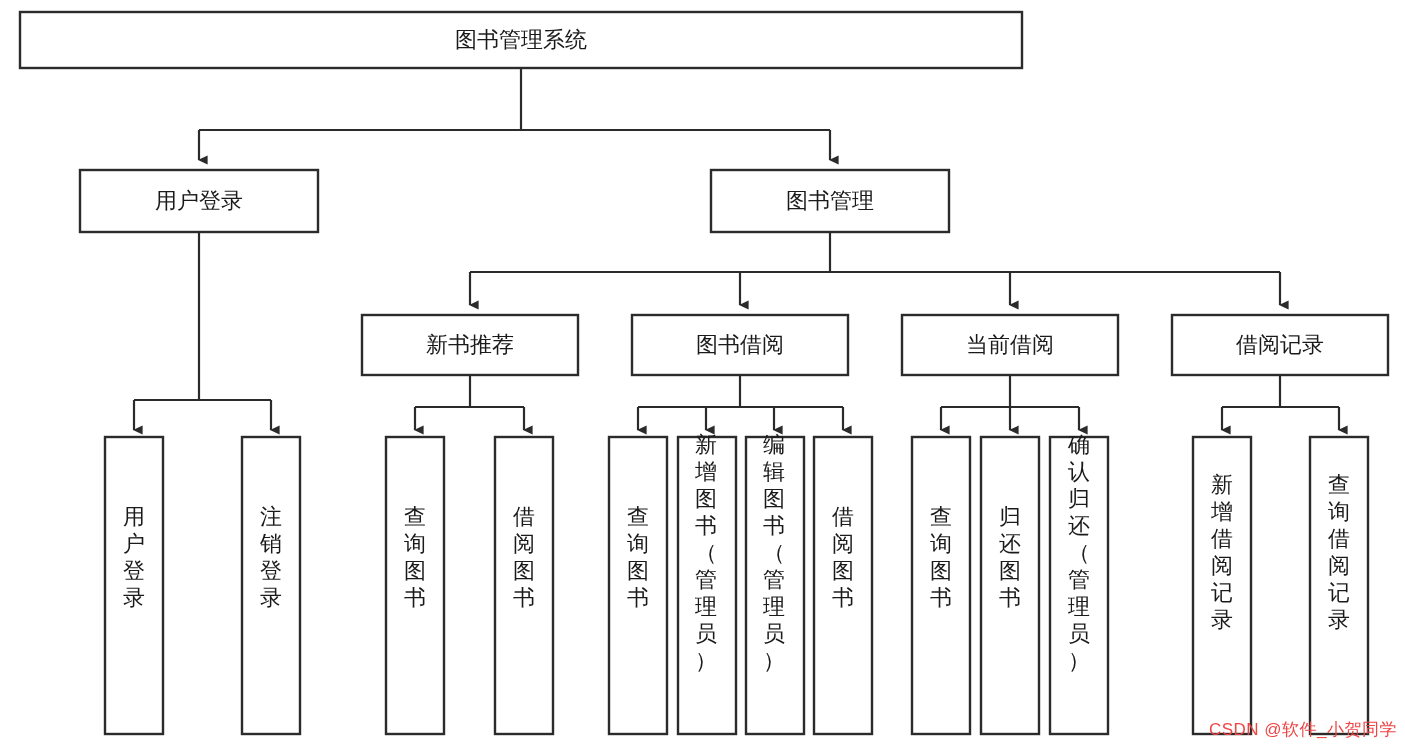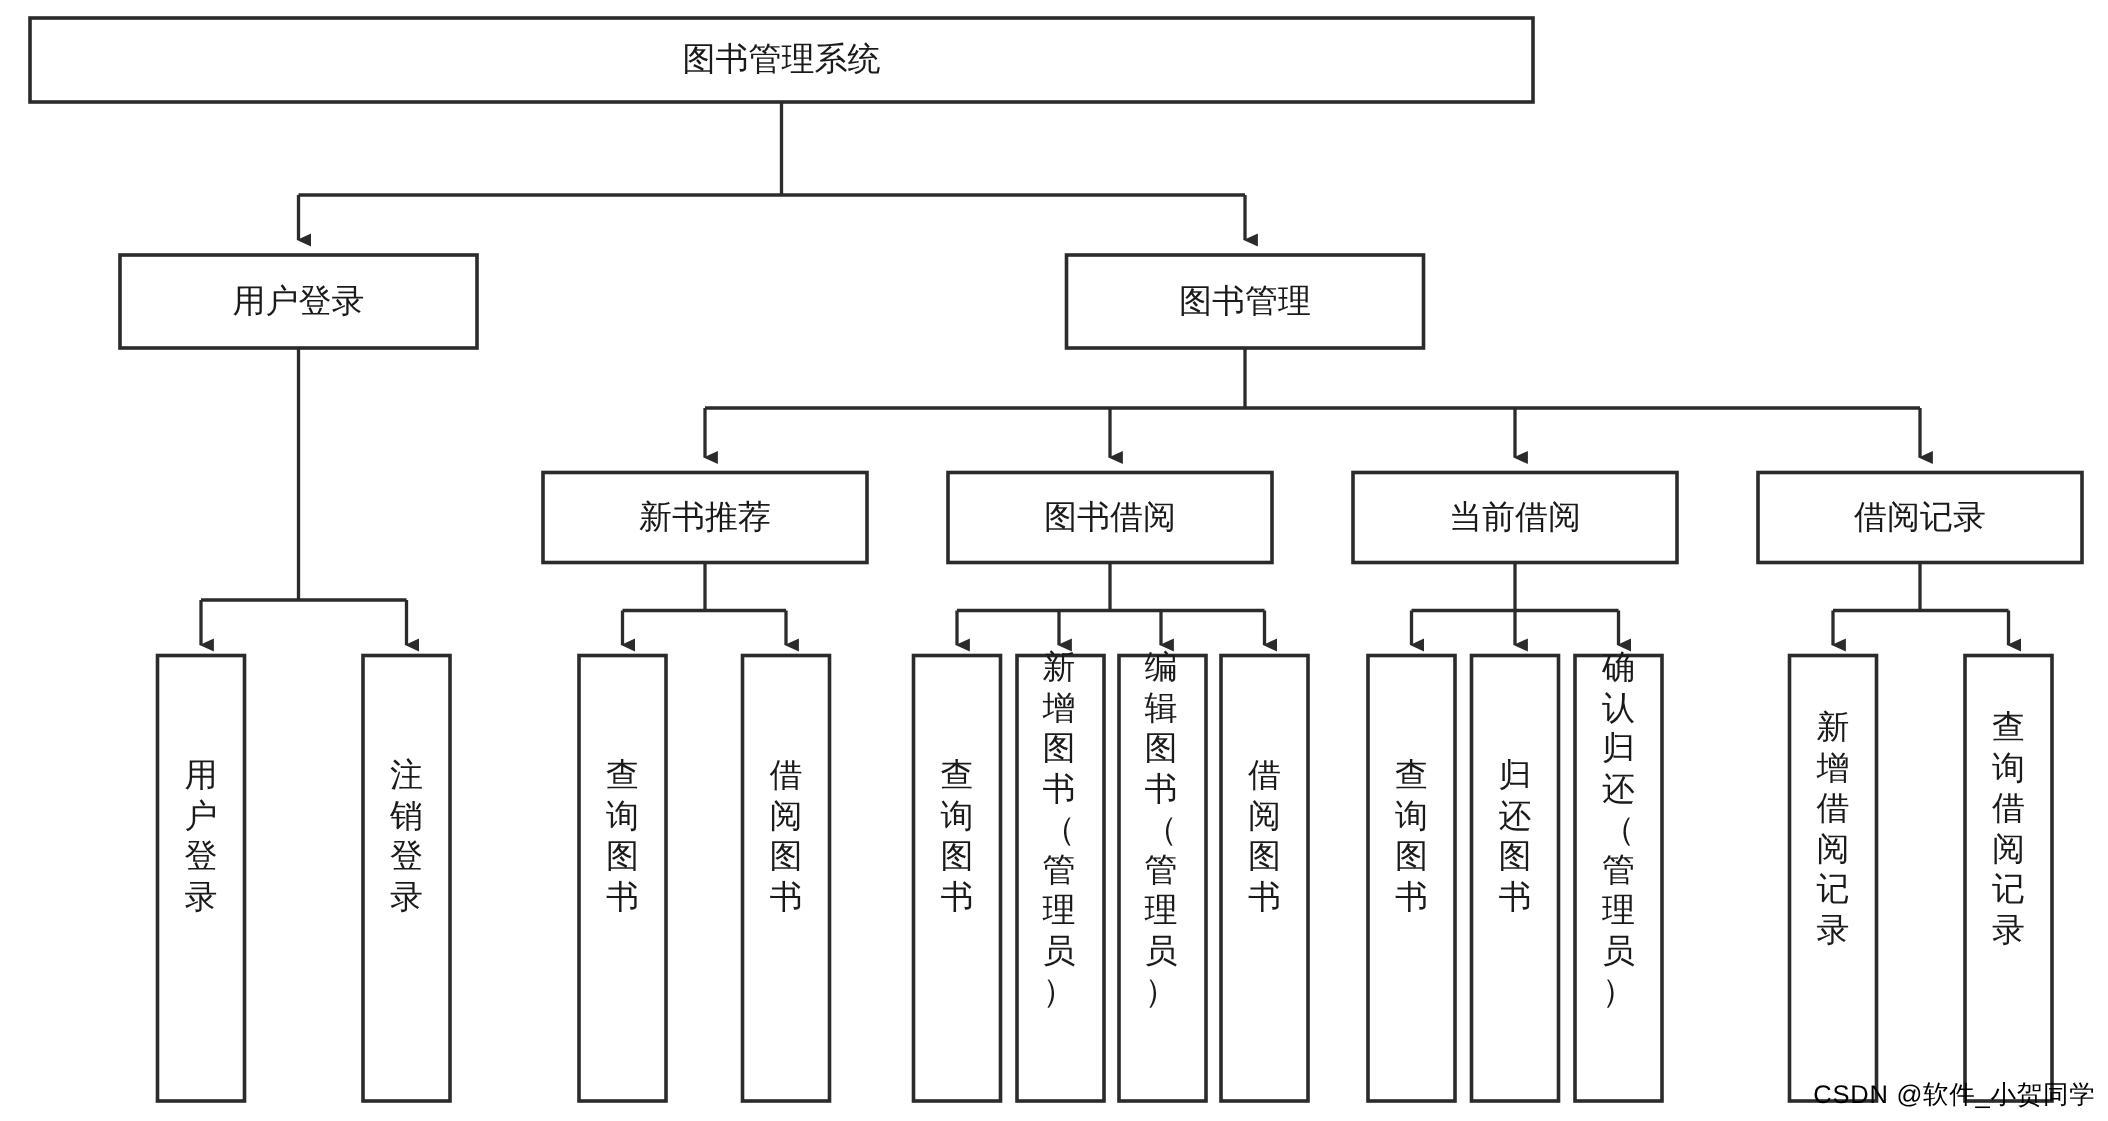--- a/index.html
+++ b/index.html
@@ -54,21 +54,21 @@
   .arrow-head {
     fill: #2b2b2b;
     stroke: none;
   }
   .watermark {
     position: absolute;
     right: 8px;
     bottom: 6px;
     font-family: "Liberation Sans", "DejaVu Sans", sans-serif;
     font-size: 17px;
-    color: #000000;
+    color: #ef4444;
     white-space: nowrap;
     letter-spacing: 0.5px;
     user-select: none;
   }
 </style>
 </head>
 <body>
 
 <div id="diagram-root">
 

